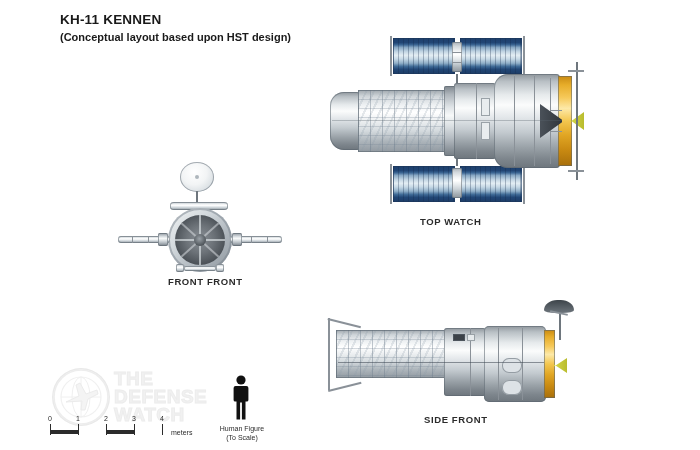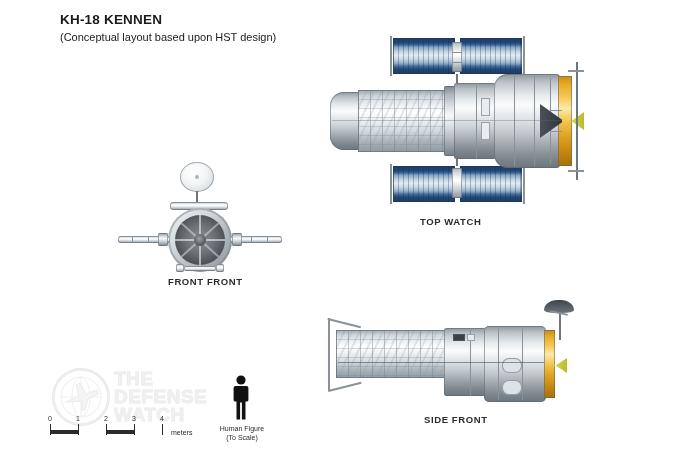--- a/index.html
+++ b/index.html
@@ -6,21 +6,21 @@
   body{
     width:700px;height:450px;background:#ffffff;
     font-family:"Liberation Sans",sans-serif;
     color:#1a1a1a;overflow:hidden;position:relative;
   }
   #stage{position:absolute;inset:0;}
 
   
   .title-block{position:absolute;left:60px;top:12px;}
   .title-main{font-size:13.5px;font-weight:bold;letter-spacing:.2px;line-height:1.25;}
-  .title-sub{font-size:11px;font-weight:normal;letter-spacing:0;line-height:1.3;margin-top:1px;}
+  .title-sub{font-size:11px;font-weight:bold;letter-spacing:0;line-height:1.3;margin-top:1px;}
 
   .view-label{
     position:absolute;font-size:9.5px;font-weight:bold;
     letter-spacing:.6px;color:#2b2b2b;white-space:nowrap;
   }
   #label-top{left:420px;top:216px;}
   #label-front{left:168px;top:276px;}
   #label-side{left:424px;top:414px;}
 
   
@@ -105,21 +105,21 @@
     position:absolute;left:206px;top:424px;width:72px;
     text-align:center;font-size:7px;line-height:1.35;color:#2b2b2b;
   }
 </style>
 </head>
 <body>
 
 <div id="stage">
 
   <div class="title-block">
-    <div class="title-main">KH-18 KENNEN</div>
+    <div class="title-main">KH-11 KENNEN</div>
     <div class="title-sub">(Conceptual layout based upon HST design)</div>
   </div>
 
   <div class="p" style="left:318px;top:30px;width:270px;height:180px;">
 
     <div class="p panel" style="left:75px;top:8px;width:62px;height:36px;"></div>
     <div class="p panel" style="left:142px;top:8px;width:62px;height:36px;"></div>
 
     <div class="p hair-l" style="left:72px;top:6px;width:2px;height:40px;"></div>
     <div class="p hair-l" style="left:205px;top:6px;width:2px;height:40px;"></div>

